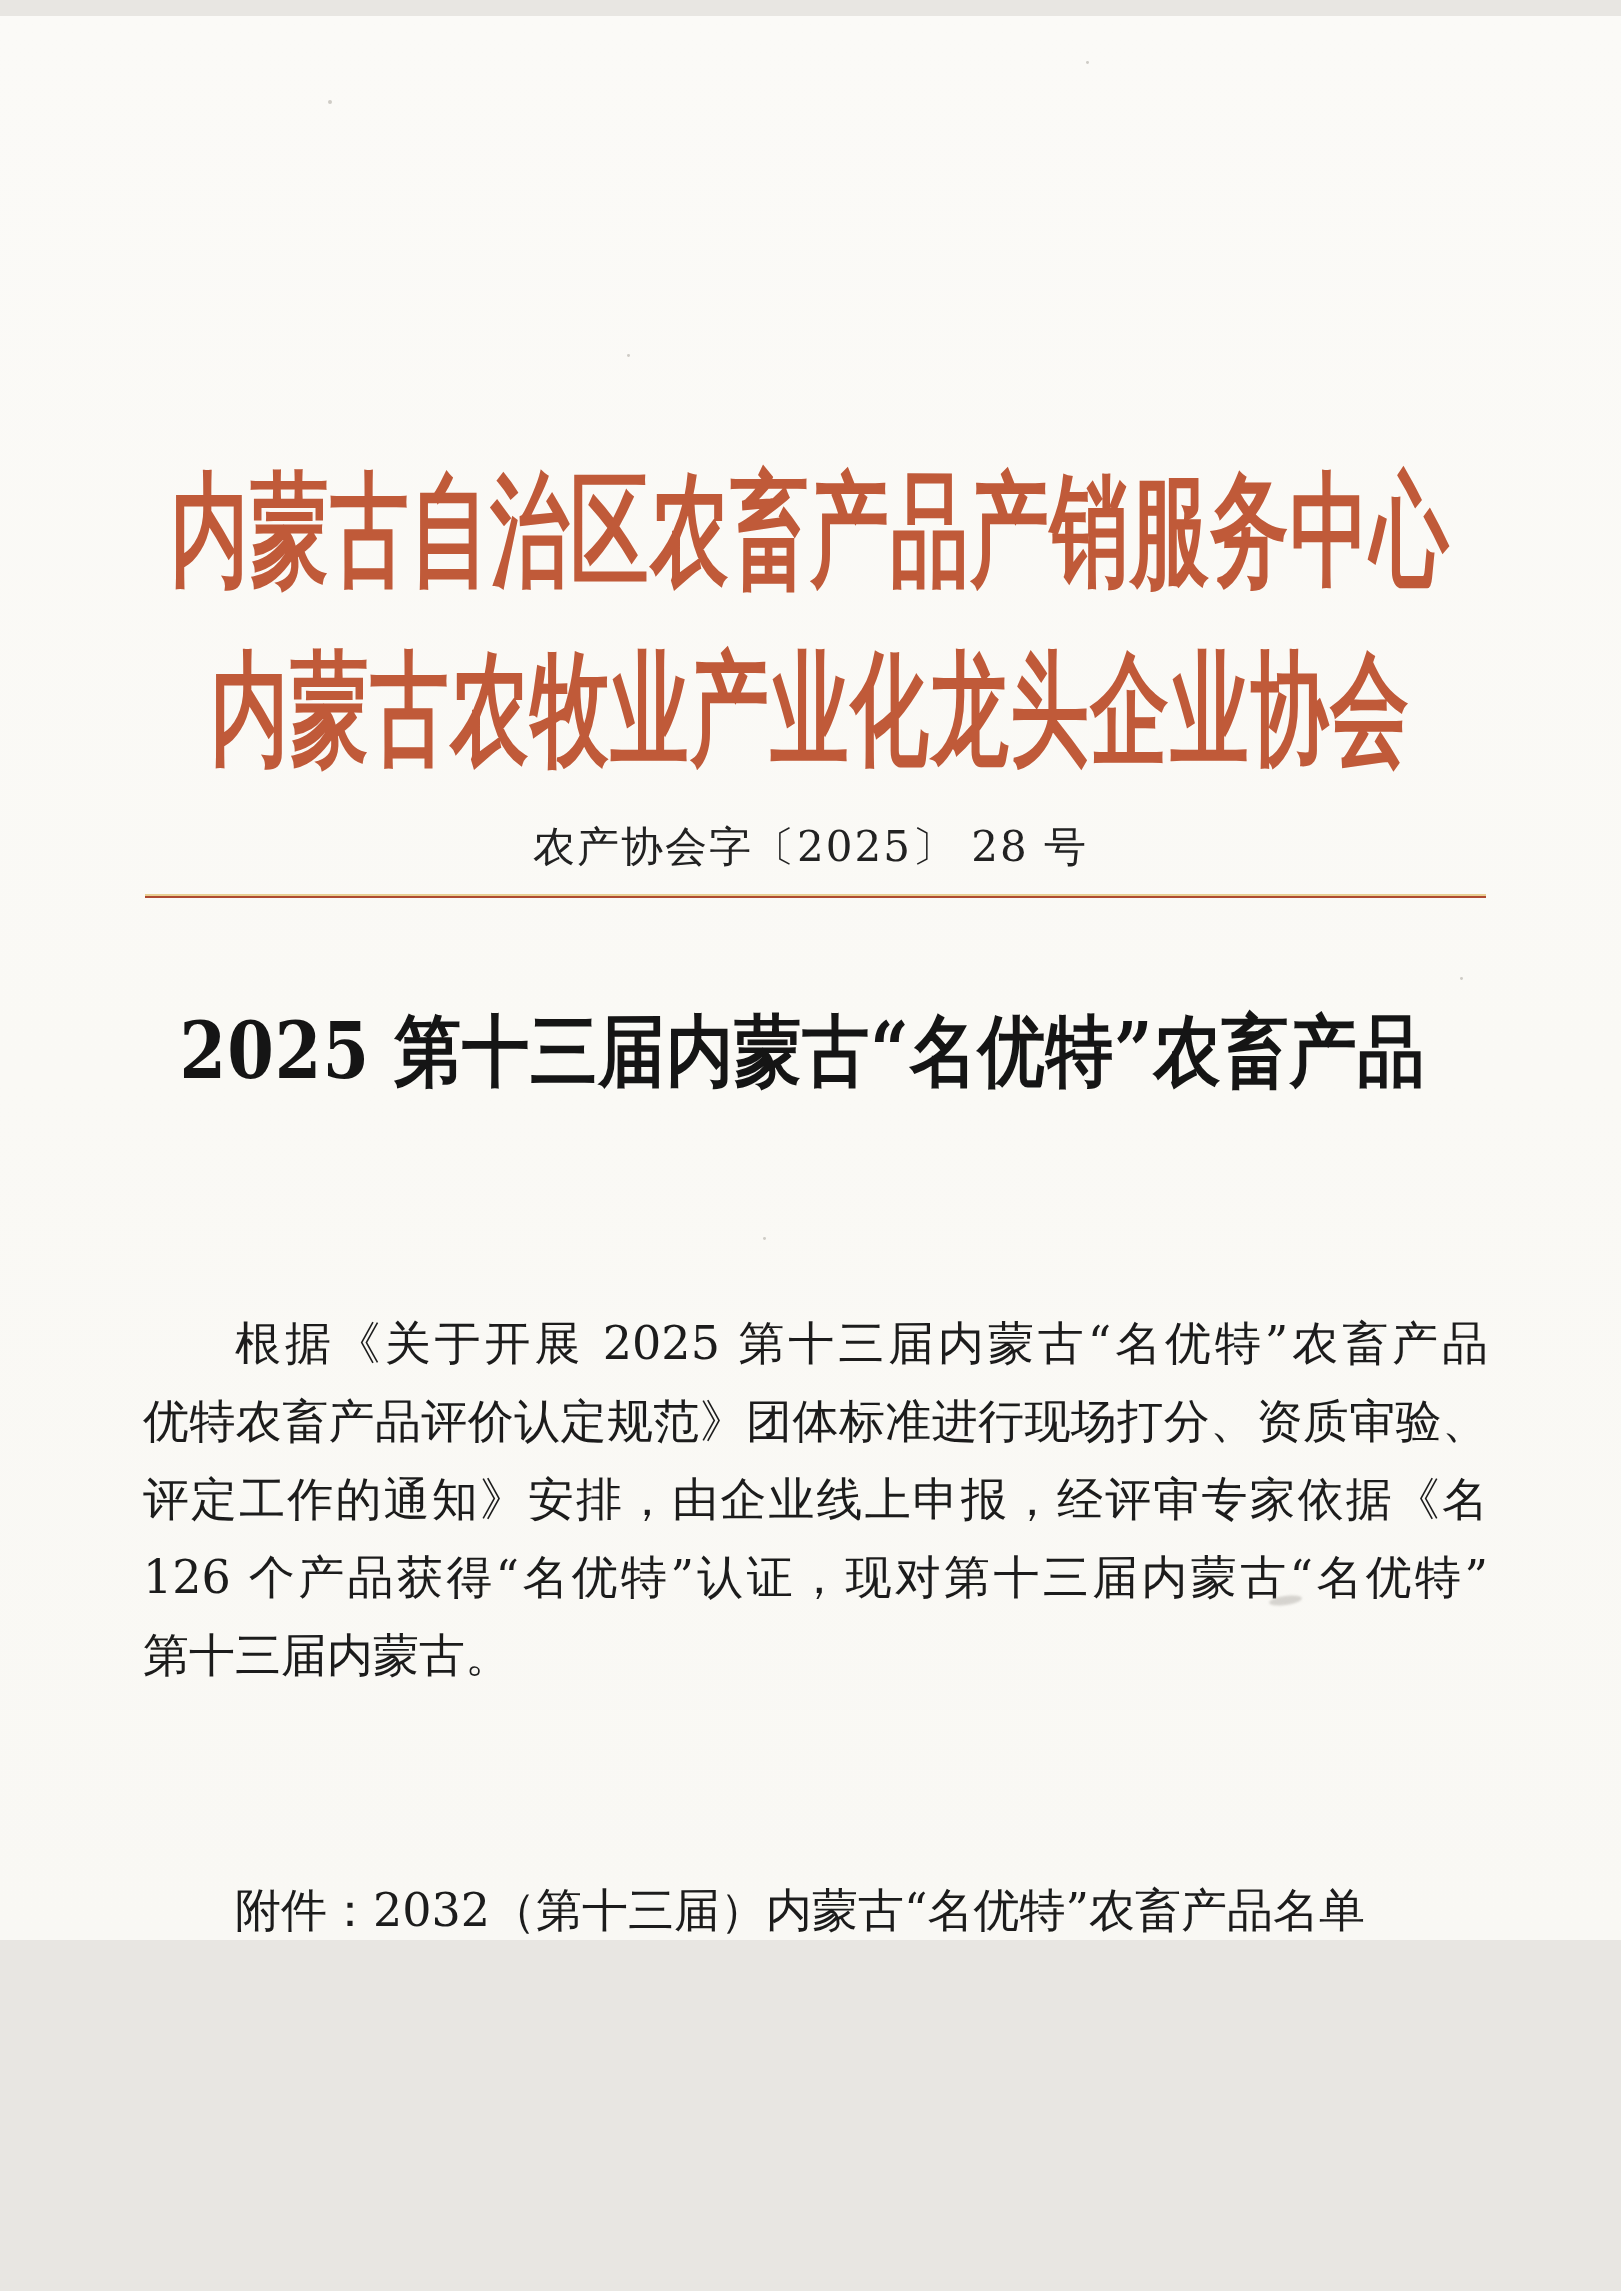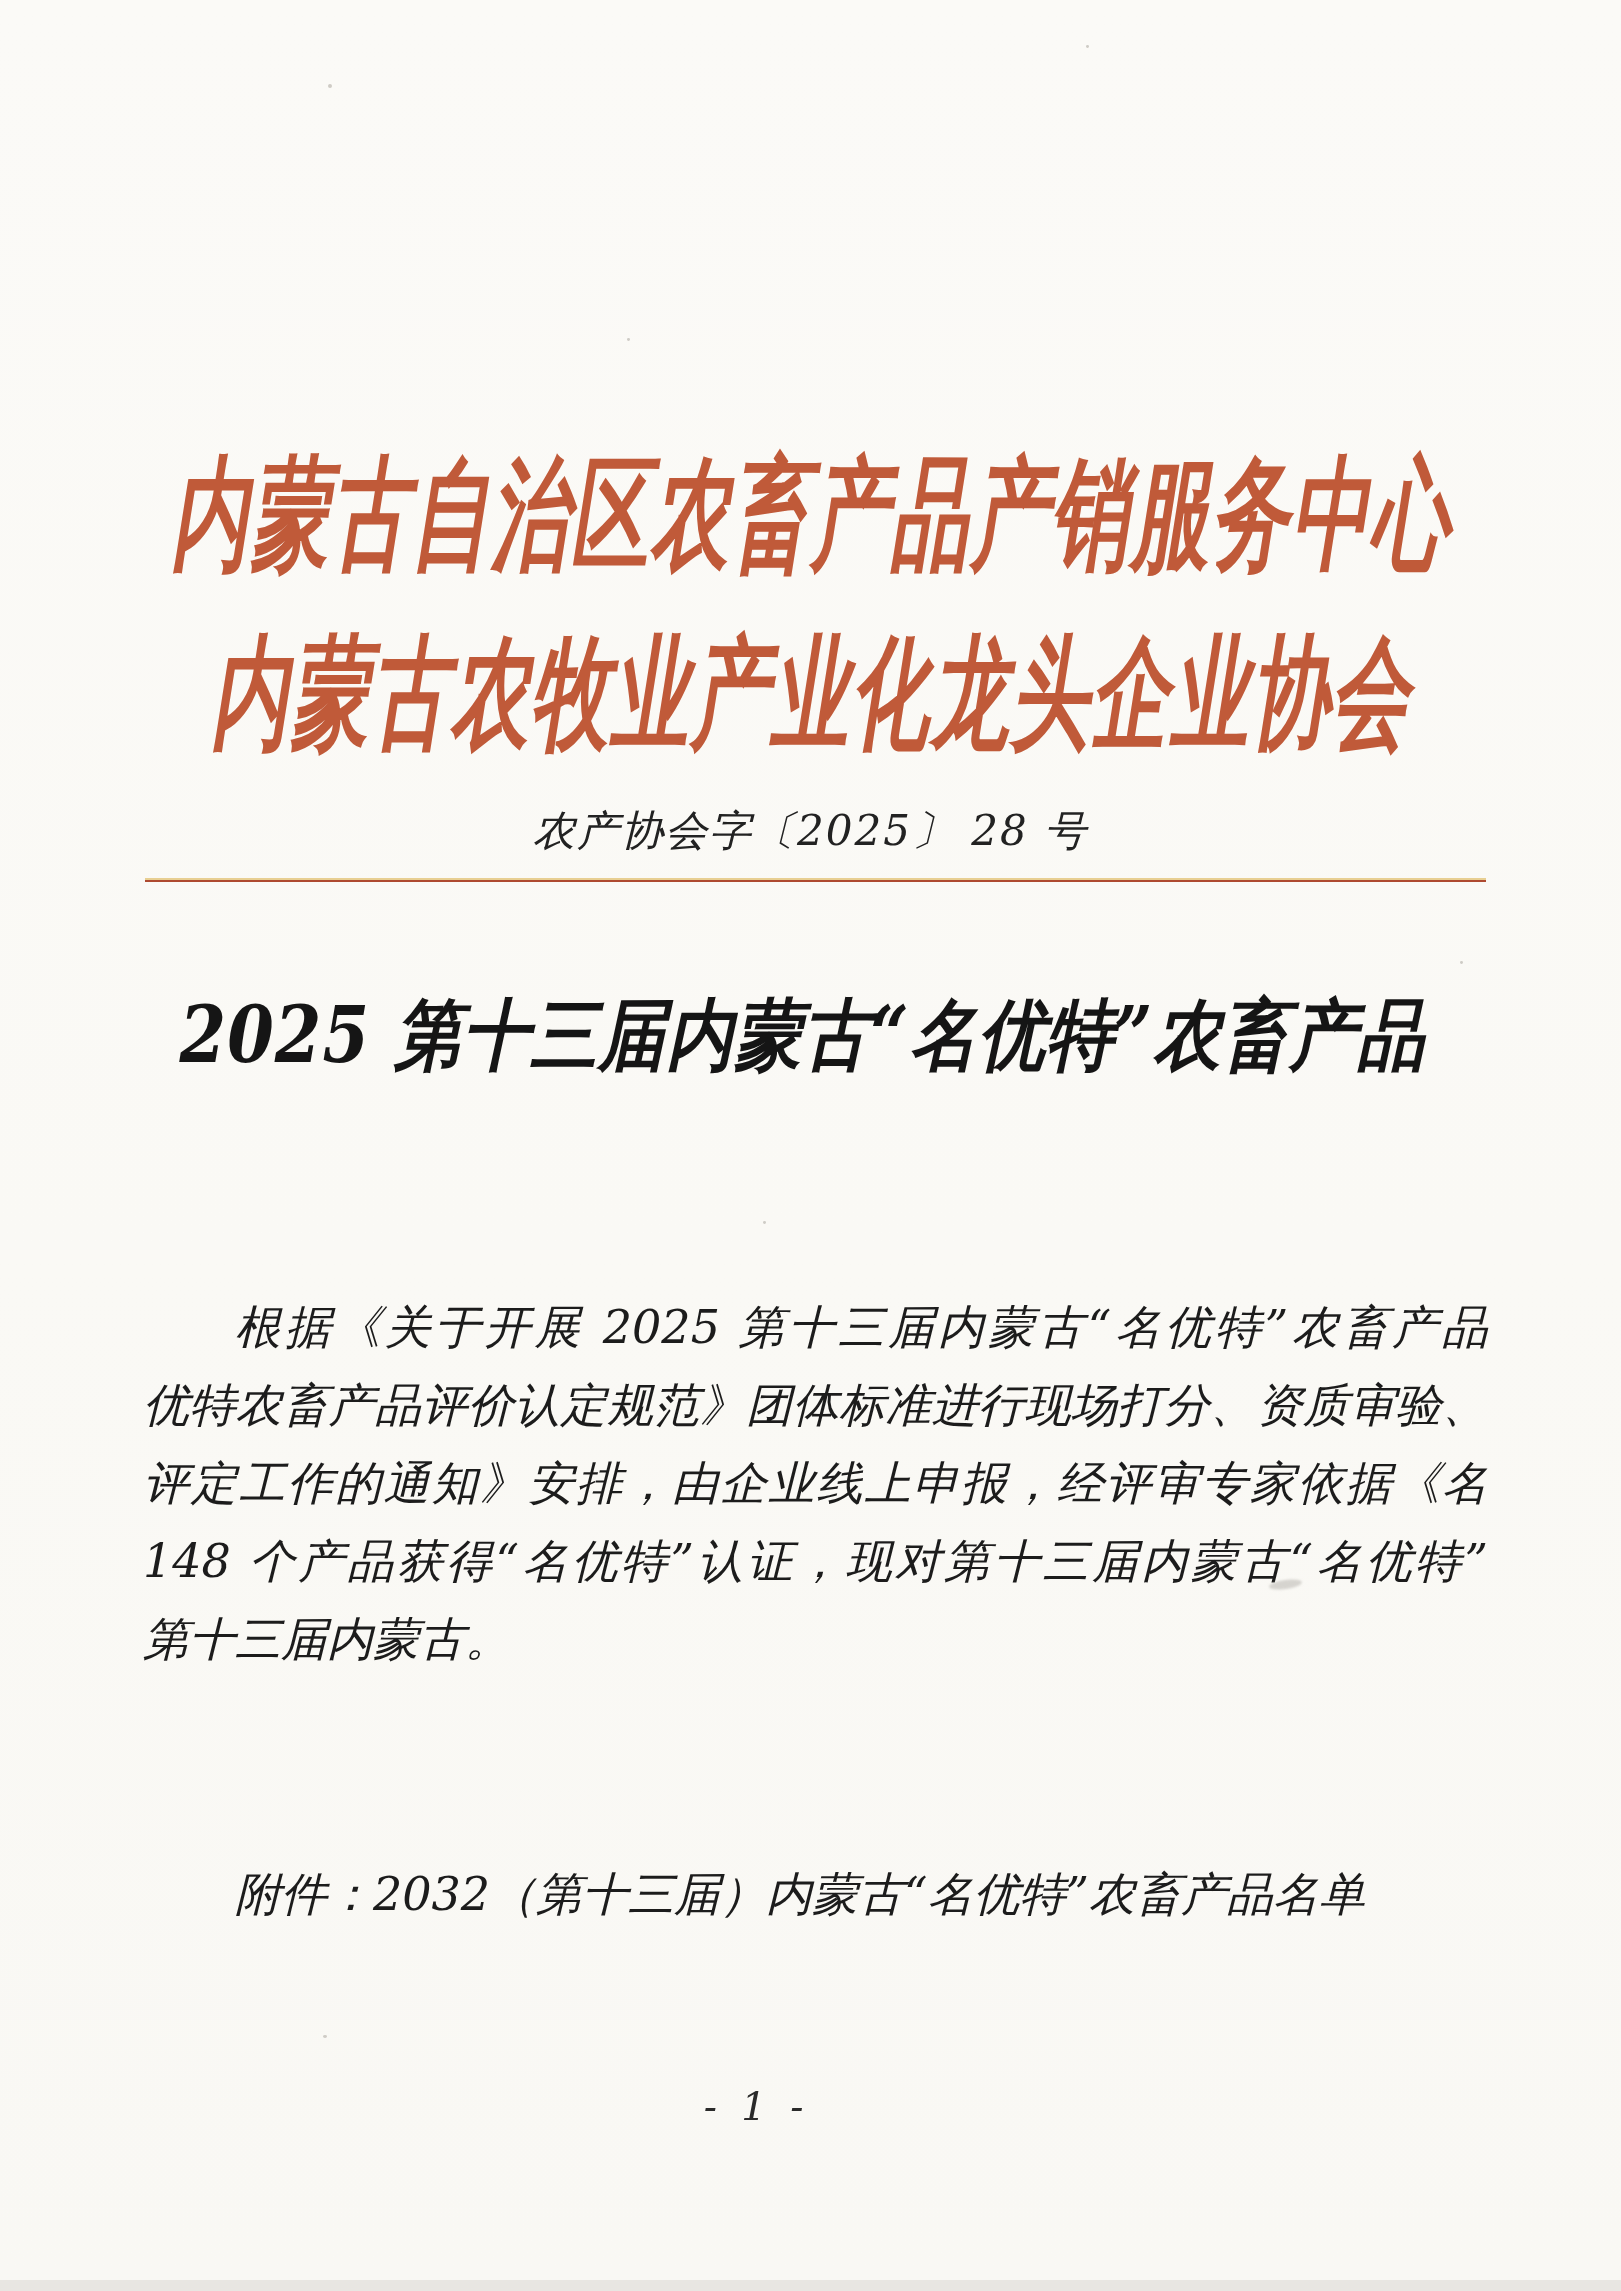--- a/index.html
+++ b/index.html
@@ -4,27 +4,26 @@
 <style>
   html, body {
     margin: 0;
     padding: 0;
     background: #e8e6e2;
     font-family: "DejaVu Serif", "Liberation Serif", serif;
   }
   #page {
     position: relative;
     width: 1621px;
-    height: 2280px;
-    margin: 0 auto;
+    height: 1924px;
+    margin: 16px auto;
     background: #fbfaf7;
     background-image: linear-gradient(180deg, #fbfaf7 0%, #faf9f5 55%, #f9f8f4 100%);
     overflow: hidden;
     color: #1e1e1e;
-    font-style: italic;
   }
 
   
   .org-block {
     position: absolute;
     top: 427px;
     left: 0;
     right: 0;
     text-align: center;
     color: var(--accent, #c05a39);
@@ -177,21 +176,21 @@
   <div class="red-rule"></div>
 
   <div class="title-line t1">
     <span>2025 第十三届内蒙古“名优特”农畜产品</span>
   </div>
 
   <div class="body-block">
     <p class="body-line indent">根据《关于开展 2025 第十三届内蒙古“名优特”农畜产品</p>
     <p class="body-line">优特农畜产品评价认定规范》团体标准进行现场打分、资质审验、</p>
     <p class="body-line">评定工作的通知》安排，由企业线上申报，经评审专家依据《名</p>
-    <p class="body-line">148 个产品获得“名优特”认证，现对第十三届内蒙古“名优特”</p>
+    <p class="body-line">126 个产品获得“名优特”认证，现对第十三届内蒙古“名优特”</p>
     <p class="body-line last">第十三届内蒙古。</p>
   </div>
 
   <div class="attachment">附件：2032（第十三届）内蒙古“名优特”农畜产品名单</div>
 
   <div class="page-number">- 1 -</div>
 
   <div class="speck" style="left:328px; top:84px; width:3.9px; height:3.9px;"></div>
   <div class="speck" style="left:1086px; top:45px; width:2.9px; height:2.9px;"></div>
   <div class="speck" style="left:627px; top:338px; width:2.9px; height:2.9px;"></div>

